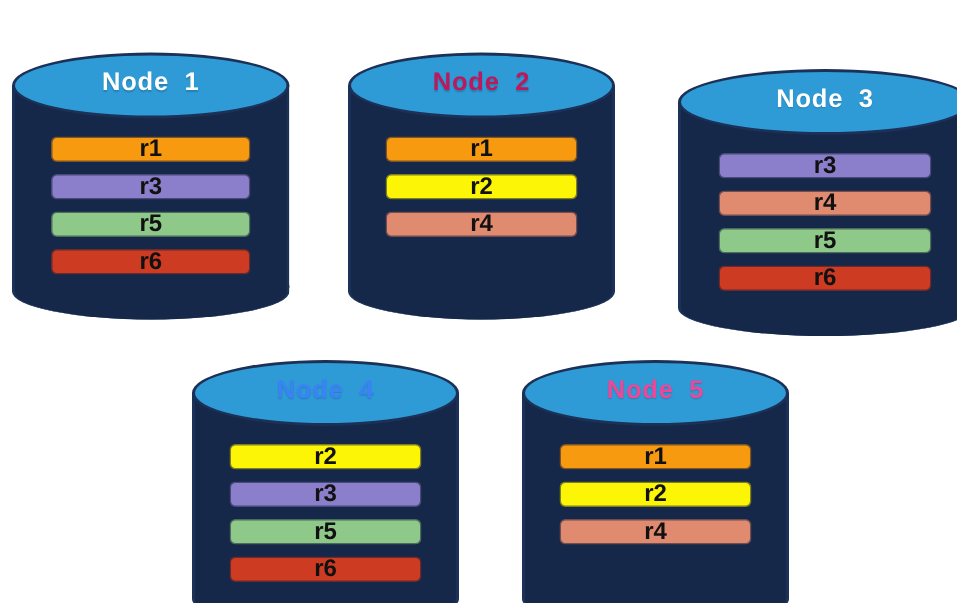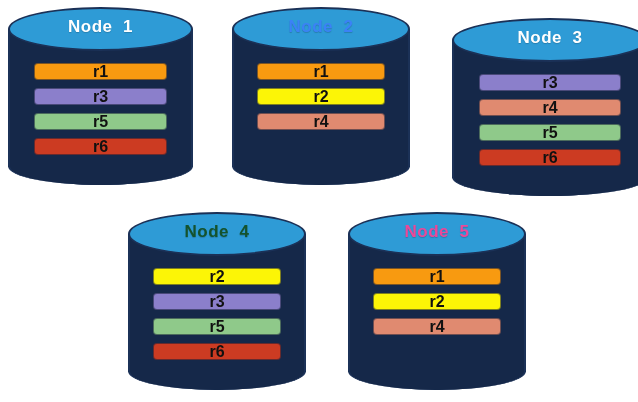--- a/index.html
+++ b/index.html
@@ -11,20 +11,21 @@
     width: 638px;
     height: 402px;
     position: relative;
     overflow: hidden;
     font-family: "Liberation Sans", sans-serif;
   }
 
   #diagram {
     position: absolute;
     inset: 0;
+    margin-top: 28px;
   }
 
   .node {
     position: absolute;
   }
 
   
   .cyl {
     position: absolute;
     inset: 0;
@@ -121,21 +122,21 @@
         <div class="bar" style="background: rgb(143, 201, 138);">r5</div>
         <div class="bar" style="background: rgb(204, 59, 34);">r6</div>
       </div>
     </div>
     <div class="node" style="left: 232px; top: 7px; width: 178px; height: 178px;">
       <div class="cyl">
         <div class="cyl-bottom" style="background: rgb(21, 40, 73); border-color: rgb(27, 49, 87);"></div>
         <div class="cyl-body" style="background: rgb(21, 40, 73); border-left-color: rgb(27, 49, 87); border-right-color: rgb(27, 49, 87);"></div>
         <div class="cyl-top" style="background: rgb(46, 155, 214); border-color: rgb(27, 49, 87);"></div>
       </div>
-      <div class="cyl-label" style="color: #3b82f6;">Node  2</div>
+      <div class="cyl-label" style="color: #be185d;">Node  2</div>
       <div class="bars">
         <div class="bar" style="background: rgb(248, 154, 16);">r1</div>
         <div class="bar" style="background: rgb(252, 245, 6);">r2</div>
         <div class="bar" style="background: rgb(224, 138, 112);">r4</div>
       </div>
     </div>
     <div class="node" style="left: 452px; top: 18px; width: 196px; height: 178px;">
       <div class="cyl">
         <div class="cyl-bottom" style="background: rgb(21, 40, 73); border-color: rgb(27, 49, 87);"></div>
         <div class="cyl-body" style="background: rgb(21, 40, 73); border-left-color: rgb(27, 49, 87); border-right-color: rgb(27, 49, 87);"></div>
@@ -148,21 +149,21 @@
         <div class="bar" style="background: rgb(143, 201, 138);">r5</div>
         <div class="bar" style="background: rgb(204, 59, 34);">r6</div>
       </div>
     </div>
     <div class="node" style="left: 128px; top: 212px; width: 178px; height: 178px;">
       <div class="cyl">
         <div class="cyl-bottom" style="background: rgb(21, 40, 73); border-color: rgb(27, 49, 87);"></div>
         <div class="cyl-body" style="background: rgb(21, 40, 73); border-left-color: rgb(27, 49, 87); border-right-color: rgb(27, 49, 87);"></div>
         <div class="cyl-top" style="background: rgb(46, 155, 214); border-color: rgb(27, 49, 87);"></div>
       </div>
-      <div class="cyl-label" style="color: #14532d;">Node  4</div>
+      <div class="cyl-label" style="color: #3b82f6;">Node  4</div>
       <div class="bars">
         <div class="bar" style="background: rgb(252, 245, 6);">r2</div>
         <div class="bar" style="background: rgb(139, 127, 203);">r3</div>
         <div class="bar" style="background: rgb(143, 201, 138);">r5</div>
         <div class="bar" style="background: rgb(204, 59, 34);">r6</div>
       </div>
     </div>
     <div class="node" style="left: 348px; top: 212px; width: 178px; height: 178px;">
       <div class="cyl">
         <div class="cyl-bottom" style="background: rgb(21, 40, 73); border-color: rgb(27, 49, 87);"></div>

